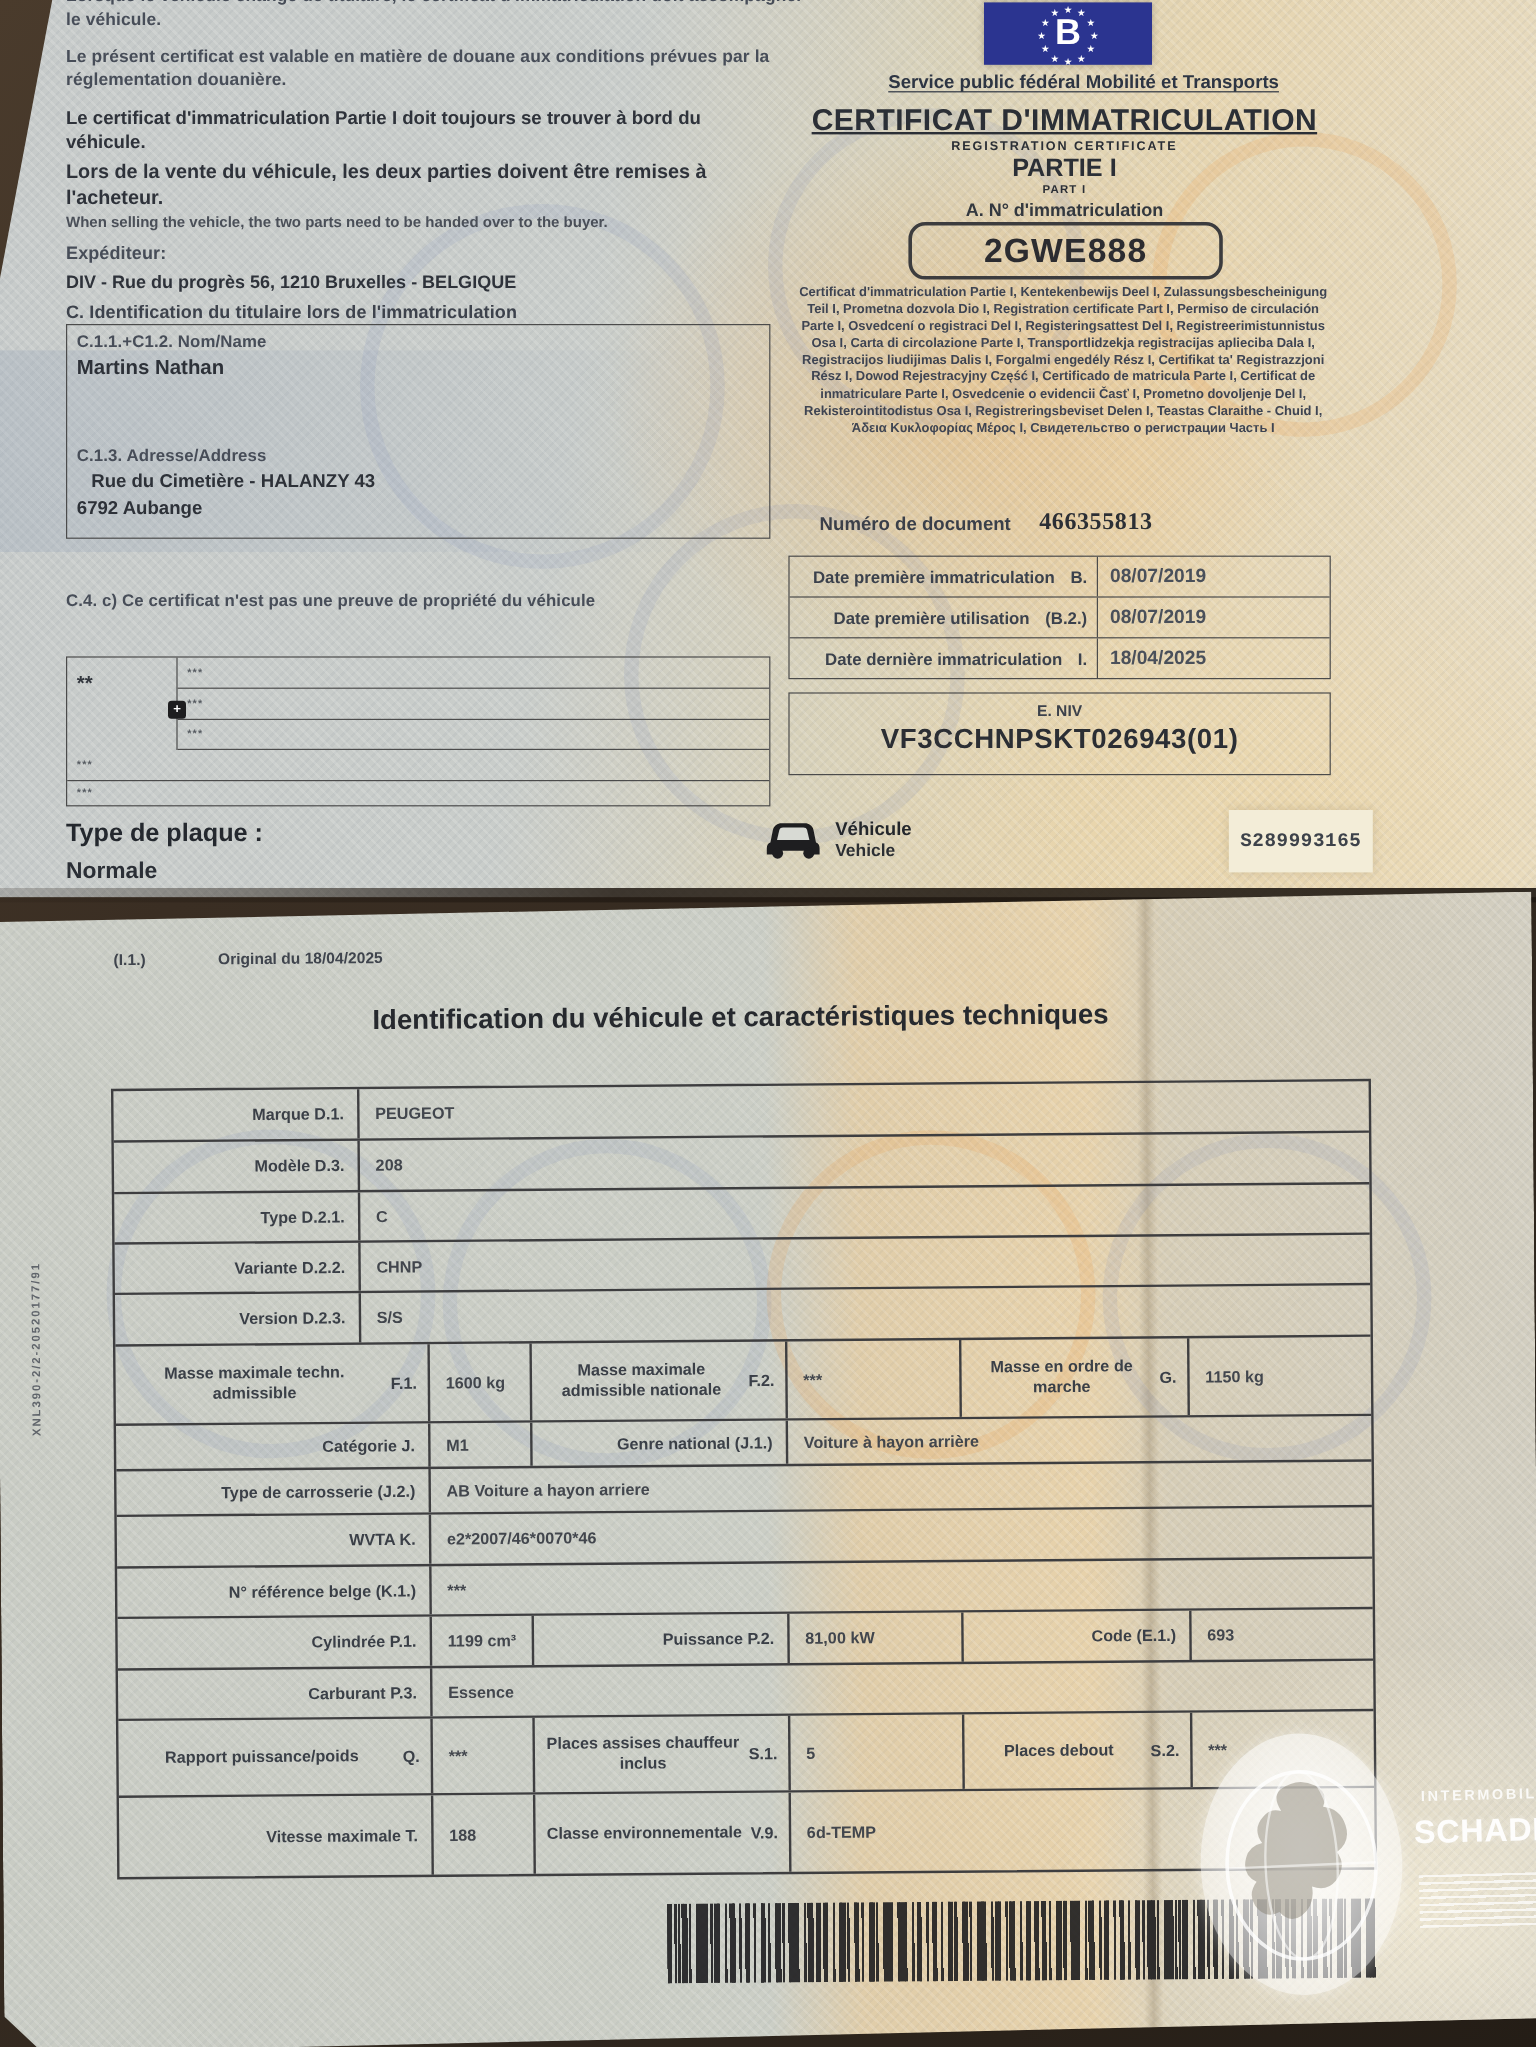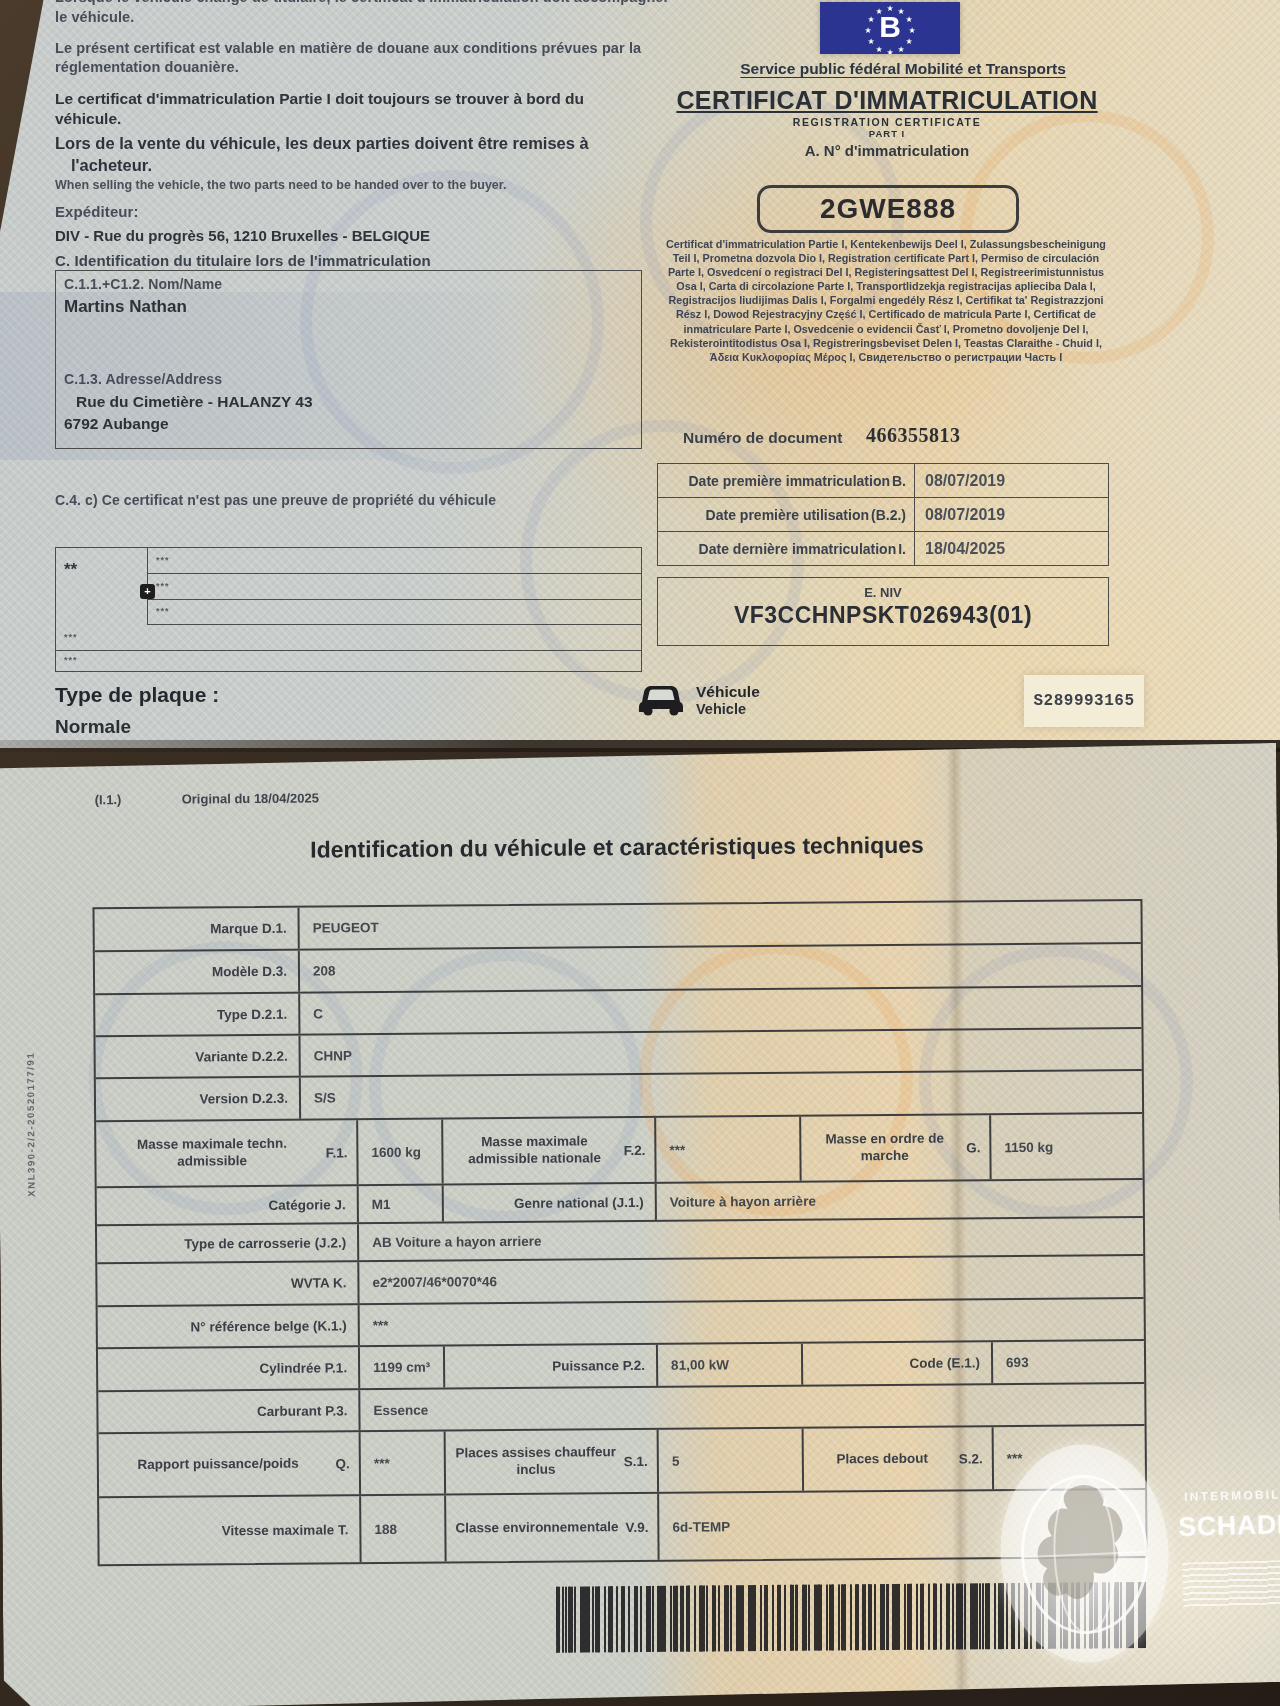--- a/index.html
+++ b/index.html
@@ -41,21 +41,21 @@
   .h5{font-size:15px;font-weight:600;margin-top:3px;color:#33383f;}
   #plateBox{left:757px;top:185px;width:256px;height:42px;border:3px solid #3c3c3e;border-radius:14px;
     display:flex;align-items:center;justify-content:center;}
   #plateBox span{font-size:28px;font-weight:700;letter-spacing:1px;color:#2c2c30;}
   .multilang{color:#3e4452;font-size:10.8px;line-height:14.1px;font-weight:700;text-align:center;}
   .docnum-label{font-size:15.5px;font-weight:600;color:#3a3f49;}
   .docnum{font-size:20px;font-weight:700;letter-spacing:.5px;color:#2c2f35;font-family:Liberation Serif, serif;}
   #dateTable{left:657px;top:463px;width:450px;border:1.6px solid #4b4b4b;}
   .drow{display:flex;height:33px;border-bottom:1.6px solid #4b4b4b;}
   .drow:last-child{border-bottom:none;}
-  .dlab{width:257px;border-right:1.6px solid #4b4b4b;display:flex;align-items:center;justify-content:flex-end;gap:2px;padding-right:8px;
+  .dlab{width:257px;border-right:1.6px solid #4b4b4b;display:flex;align-items:center;justify-content:flex-end;gap:13px;padding-right:8px;
     font-size:14px;font-weight:600;color:#3b414c;box-sizing:border-box;white-space:nowrap;}
   .dval{flex:1;display:flex;align-items:center;padding-left:10px;font-size:16px;font-weight:600;color:#4a505a;}
   #enivBox{left:657px;top:577px;width:450px;height:67px;border:1.6px solid #4b4b4b;text-align:center;}
   .eniv-l{font-size:13px;font-weight:600;color:#3c414b;margin-top:7px;}
   .eniv-v{font-size:23px;font-weight:700;letter-spacing:.5px;color:#2b2e34;margin-top:2px;}
   .vehfr{font-size:15.5px;font-weight:700;color:#23262b;white-space:nowrap;}
   .vehen{font-size:14.5px;font-weight:600;color:#2b2e33;white-space:nowrap;}
   #serialBox{left:1024px;top:675px;width:120px;height:52px;background:#f3edd8;box-shadow:0 0 8px rgba(120,100,60,.25);
     display:flex;align-items:center;justify-content:center;}
   #serialBox span{font-family:"Liberation Mono",monospace;font-size:16px;font-weight:700;letter-spacing:.5px;color:#3d424a;}
@@ -115,21 +115,21 @@
     <div class="abs ring o" style="left:960px;top:110px;width:230px;height:230px;"></div>
     <div class="abs ring b" style="left:640px;top:90px;width:240px;height:240px;"></div>
 
     <div class="abs p1t" style="left:55px;top:-11px;">Lorsque le véhicule change de titulaire, le certificat d'immatriculation doit accompagner</div>
     <div class="abs p1t" style="left:55px;top:9px;">le véhicule.</div>
     <div class="abs p1t" style="left:55px;top:40px;">Le présent certificat est valable en matière de douane aux conditions prévues par la</div>
     <div class="abs p1t" style="left:55px;top:59px;">réglementation douanière.</div>
     <div class="abs p1b" style="left:55px;top:90px;">Le certificat d'immatriculation Partie I doit toujours se trouver à bord du</div>
     <div class="abs p1b" style="left:55px;top:110px;">véhicule.</div>
     <div class="abs p1b4" style="left:55px;top:134px;">Lors de la vente du véhicule, les deux parties doivent être remises à</div>
-    <div class="abs p1b4" style="left:71px;top:156px;">l'acheteur.</div>
+    <div class="abs p1b4" style="left:55px;top:156px;">l'acheteur.</div>
     <div class="abs p1s" style="left:55px;top:178px;">When selling the vehicle, the two parts need to be handed over to the buyer.</div>
     <div class="abs p1t" style="left:55px;top:203px;font-size:15px;">Expéditeur:</div>
     <div class="abs p1b" style="left:55px;top:227px;font-size:15px;">DIV - Rue du progrès 56, 1210 Bruxelles - BELGIQUE</div>
     <div class="abs p1t" style="left:55px;top:252px;font-size:15px;color:#3d424c;">C. Identification du titulaire lors de l'immatriculation</div>
 
     <div class="abs boxline" style="left:55px;top:270px;width:585px;height:177px;">
       <div class="abs p1t" style="left:8px;top:5px;font-size:14px;">C.1.1.+C1.2. Nom/Name</div>
       <div class="abs" style="left:8px;top:26px;font-size:17px;font-weight:700;color:#2d3138;">Martins Nathan</div>
       <div class="abs p1t" style="left:8px;top:100px;font-size:14px;">C.1.3. Adresse/Address</div>
       <div class="abs" style="left:8px;top:122px;font-size:15.5px;font-weight:700;color:#2d3138;margin-left:12px;">Rue du Cimetière - HALANZY 43</div>
@@ -177,20 +177,21 @@
         <span class="st" style="left:59px;top:47px;">★</span>
       <span class="st" style="left:51px;top:39px;">★</span>
         <span class="st" style="left:48px;top:28px;">★</span>
       <span class="st" style="left:51px;top:17px;">★</span>
         <span class="st" style="left:59px;top:9px;">★</span>
     </div>
     <div class="abs authority" style="left:688px;top:60px;width:430px;">Service public fédéral Mobilité et Transports</div>
     <div class="abs hWrap" style="left:662px;top:86px;width:450px;">
       <div class="h1">CERTIFICAT D'IMMATRICULATION</div>
       <div class="h2">REGISTRATION CERTIFICATE</div>
+      <div class="h3">PARTIE I</div>
       <div class="h4">PART I</div>
       <div class="h5">A. N° d'immatriculation</div>
     </div>
     <div id="plateBox" class="abs">
       <span>2GWE888</span>
     </div>
     <div class="abs multilang" style="left:660px;top:237px;width:452px;">Certificat d'immatriculation Partie I, Kentekenbewijs Deel I, Zulassungsbescheinigung Teil I, Prometna dozvola Dio I, Registration certificate Part I, Permiso de circulación Parte I, Osvedcení o registraci Del I, Registeringsattest Del I, Registreerimistunnistus Osa I, Carta di circolazione Parte I, Transportlidzekja registracijas aplieciba Dala I, Registracijos liudijimas Dalis I, Forgalmi engedély Rész I, Certifikat ta' Registrazzjoni Rész I, Dowod Rejestracyjny Część I, Certificado de matricula Parte I, Certificat de inmatriculare Parte I, Osvedcenie o evidencii Časť I, Prometno dovoljenje Del I, Rekisterointitodistus Osa I, Registreringsbeviset Delen I, Teastas Claraithe - Chuid I, Άδεια Κυκλοφορίας Μέρος I, Свидетельство о регистрации Часть I</div>
 
     <div class="abs docnum-label" style="left:683px;top:429px;">Numéro de document</div>
     <div class="abs docnum" style="left:866px;top:424px;">466355813</div>

